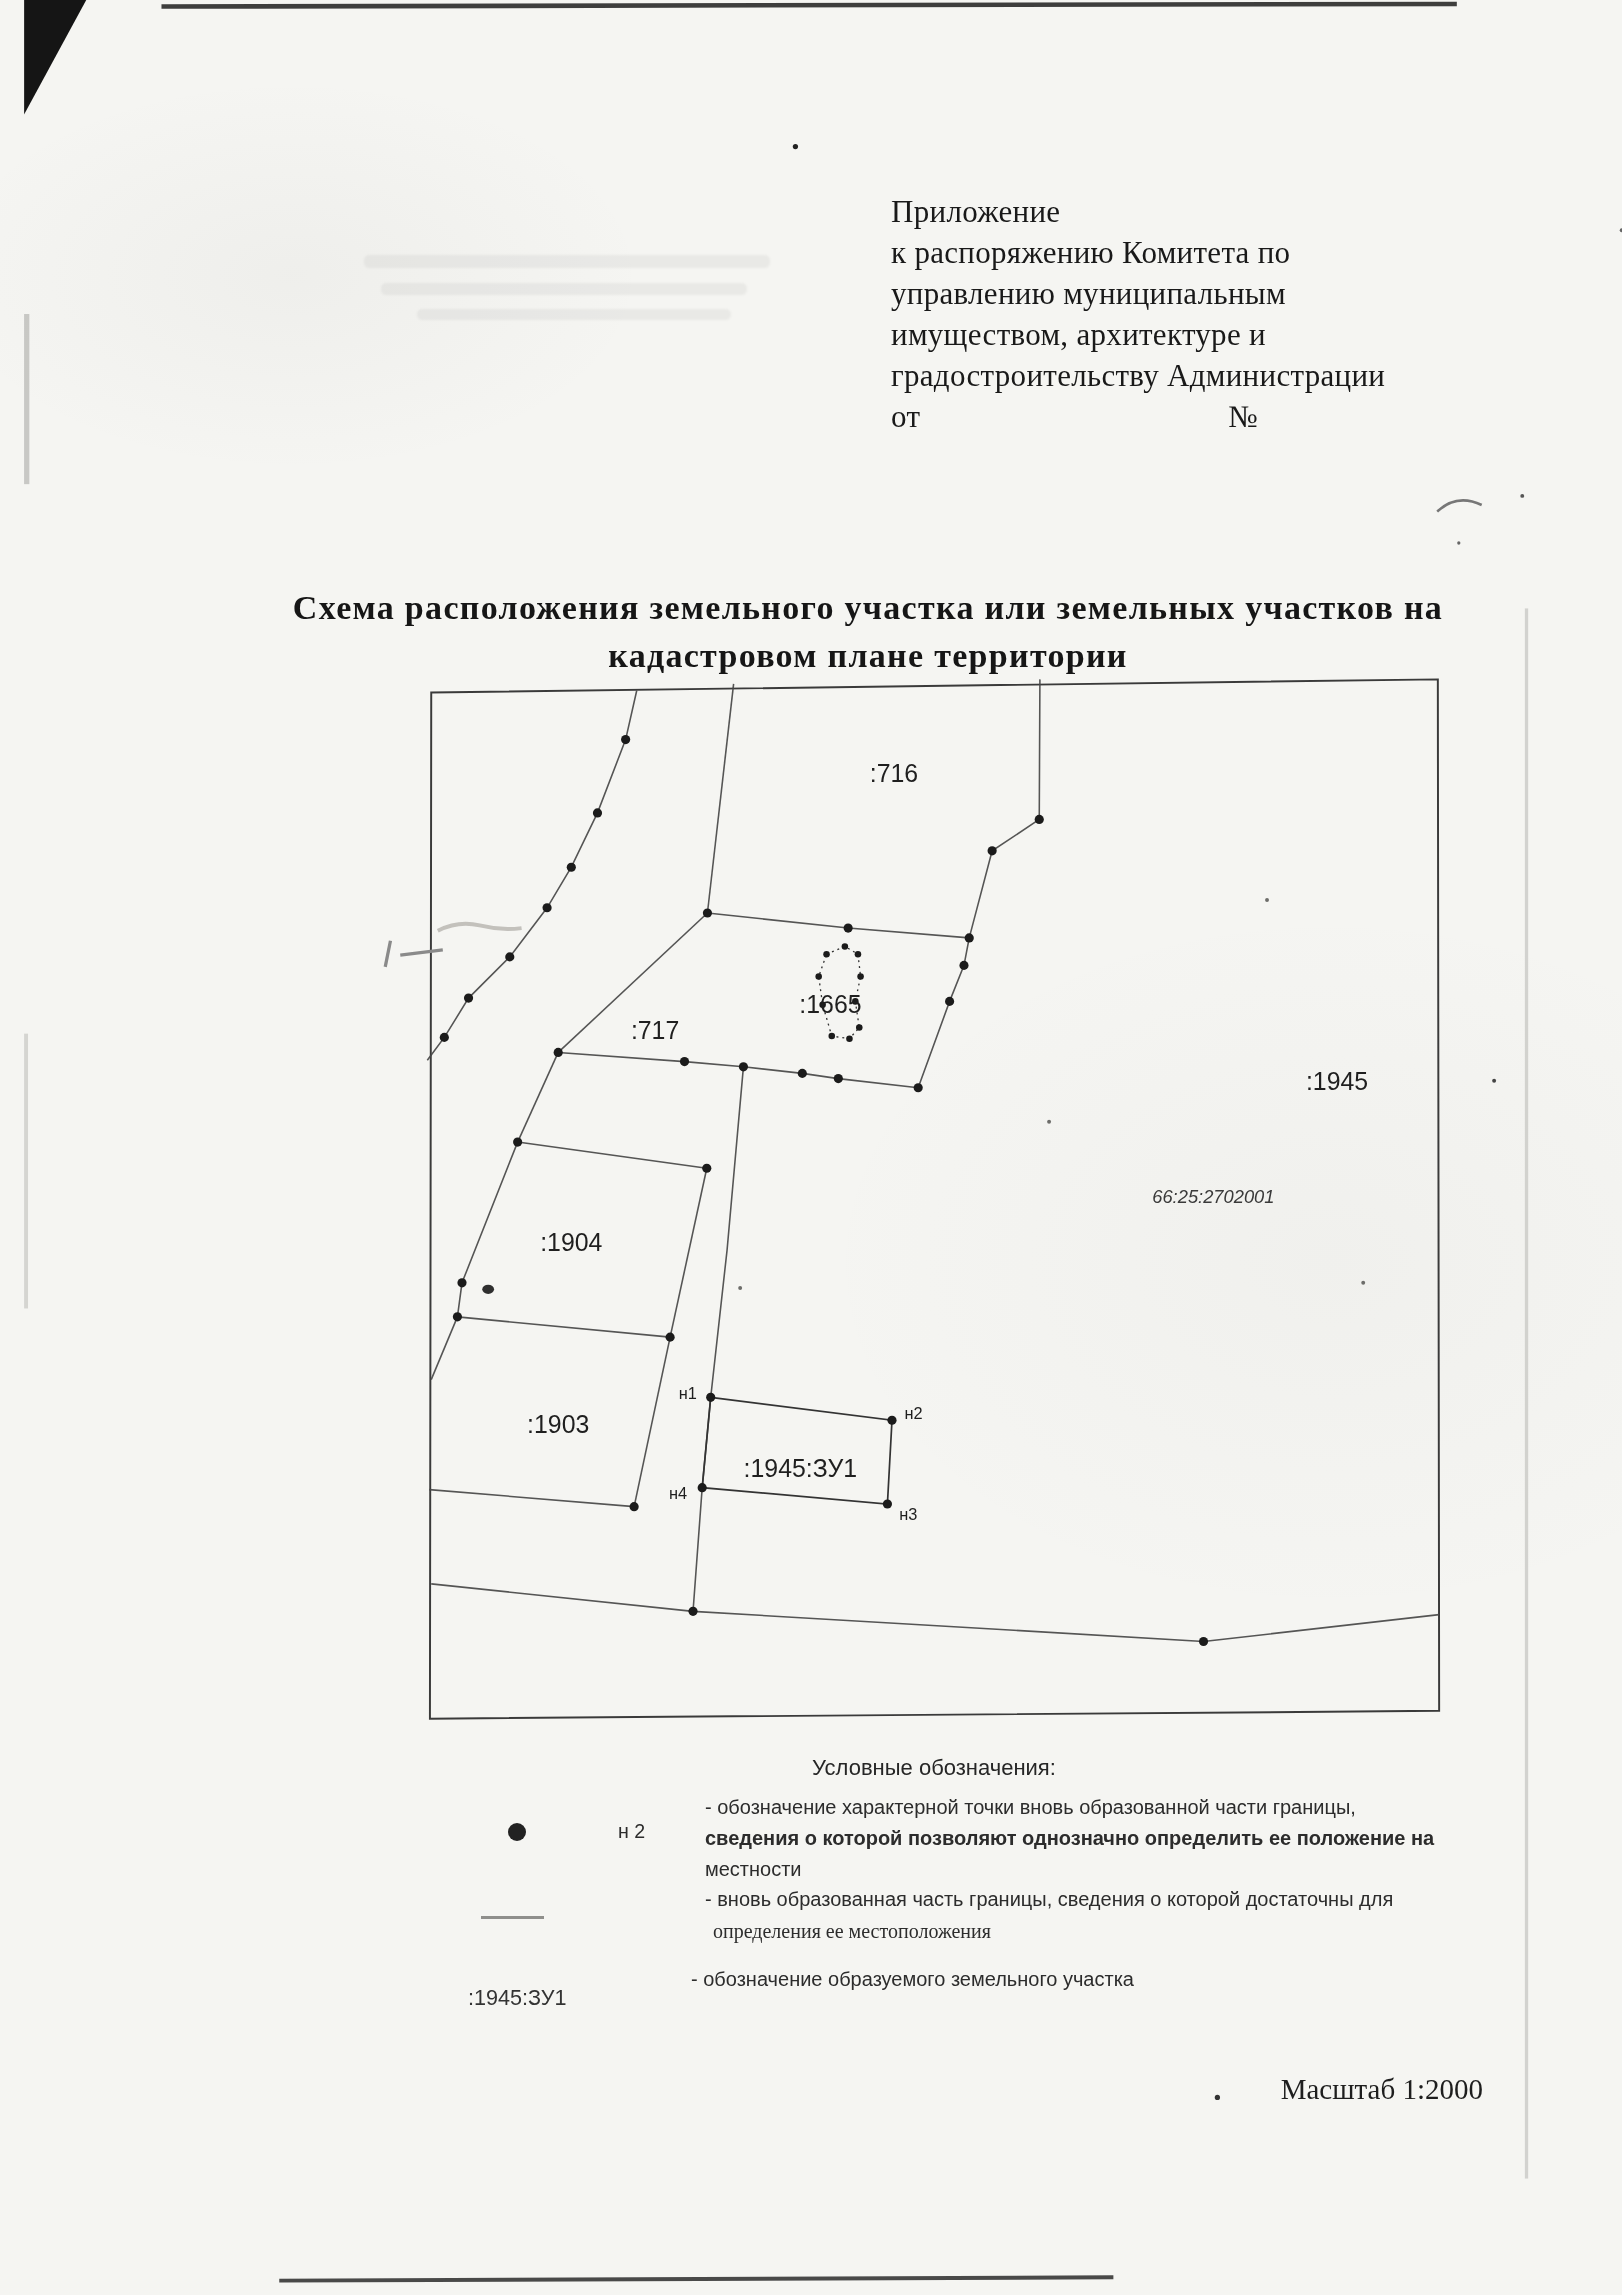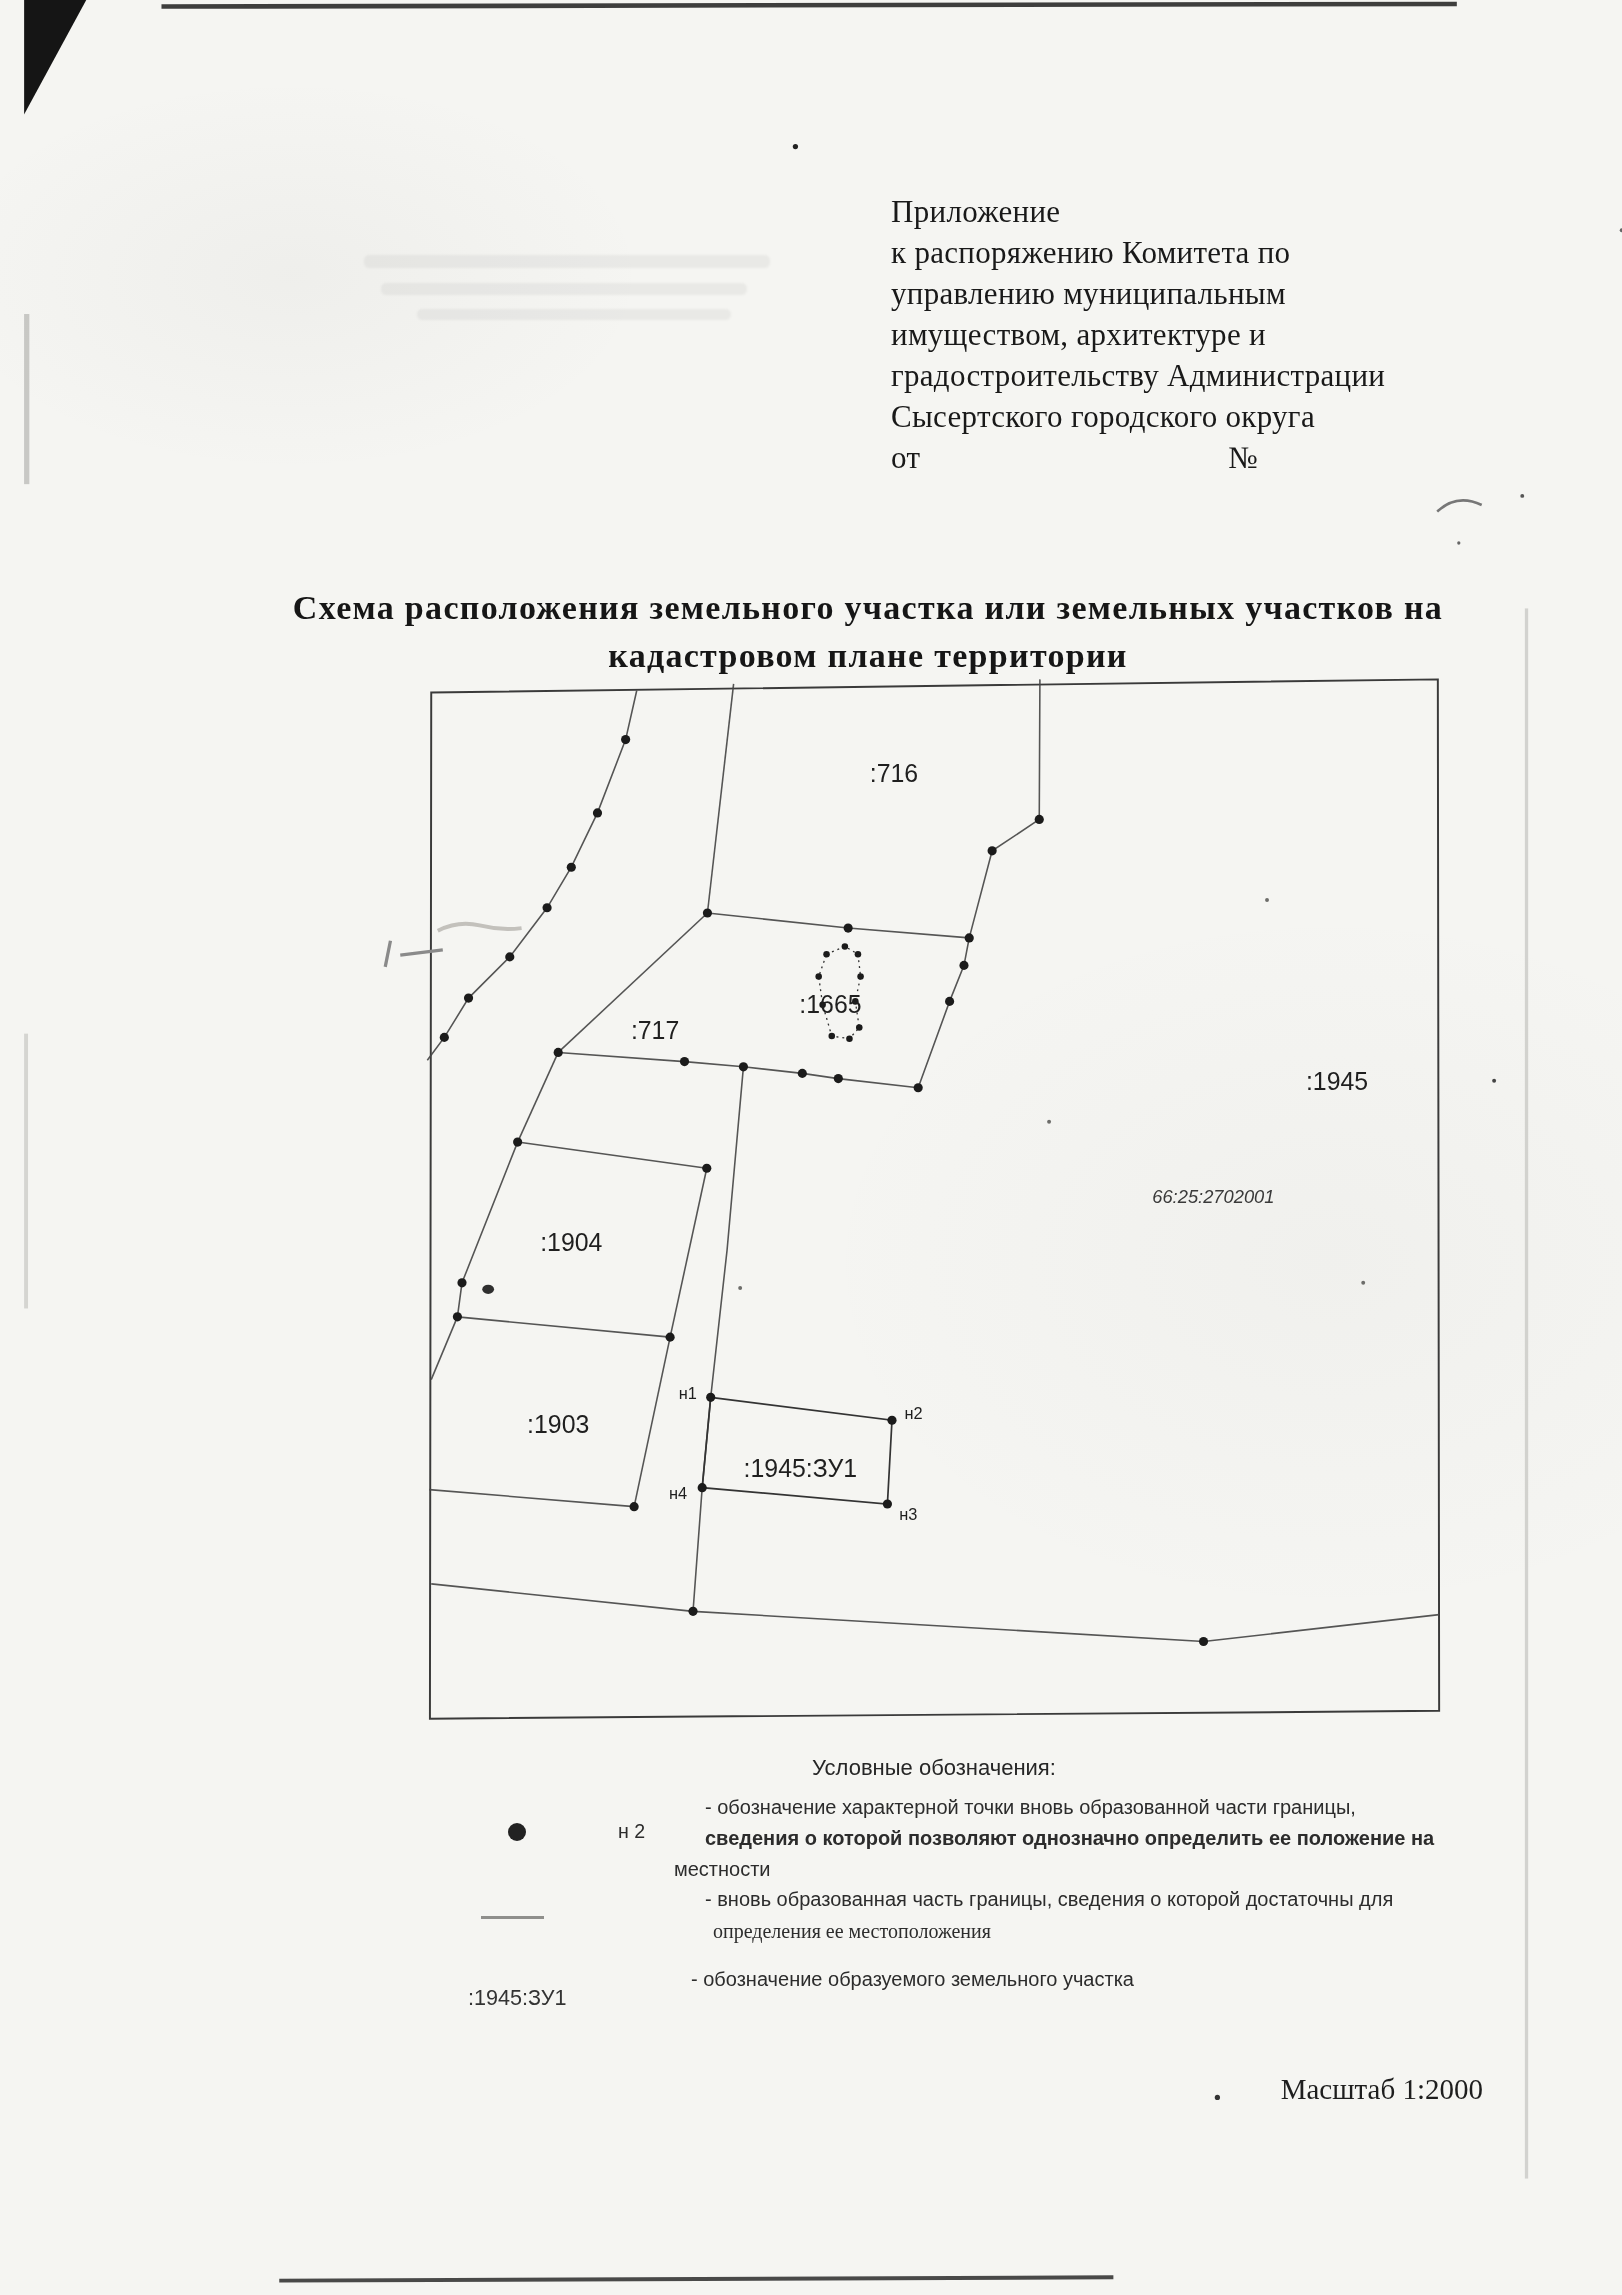--- a/index.html
+++ b/index.html
@@ -35,21 +35,21 @@
   #map-svg{width:100%;height:100%;display:block;}
   #map-svg text{font-family:"Liberation Sans", sans-serif;}
 
   
   .lg{position:absolute;font-family:"Liberation Sans", sans-serif;color:#2c2c2c;white-space:nowrap;}
   .legend-title{left:622px;top:1755px;width:576px;text-align:center;font-size:22px;color:#262626;}
   .sym-dot{position:absolute;left:484px;top:1823px;width:18.3px;height:18.3px;border-radius:50%;background:#222;}
   .sym-dot-label{left:594px;top:1820px;font-size:19.6px;}
   .i0l0{left:681px;top:1796px;font-size:20px;}
   .i0l1{left:681px;top:1827px;font-size:20px;font-weight:bold;}
-  .i0l2{left:650px;top:1858px;font-size:20px;}
+  .i0l2{left:681px;top:1858px;font-size:20px;}
   .sym-line{position:absolute;left:457px;top:1916px;width:63px;height:2.6px;background:#8f8f8c;}
   .i1l0{left:681px;top:1888px;font-size:20px;}
   .i1l1{left:689px;top:1920px;font-size:20px;font-family:Liberation Serif, serif;}
   .sym-code{left:444px;top:1985px;font-size:21.6px;color:#333;}
   .i2l0{left:667px;top:1968px;font-size:20px;}
 
   
   .scale{
     position:absolute;left:1217px;top:2073px;width:242px;text-align:right;
     font-size:29px;color:#1e1e1e;
@@ -70,21 +70,20 @@
   <div class="ghost g1"></div>
   <div class="ghost g2"></div>
   <div class="ghost g3"></div>
 
   <div class="header-block">
     <div class="h-line">Приложение</div>
     <div class="h-line">к распоряжению Комитета по</div>
     <div class="h-line">управлению муниципальным</div>
     <div class="h-line">имуществом, архитектуре и</div>
     <div class="h-line">градостроительству Администрации</div>
-    <div class="h-line">Сысертского городского округа</div>
     <div class="h-line">
       <span>от</span><span class="no">№</span>
     </div>
   </div>
 
   <div class="doc-title">
     <div>Схема расположения земельного участка или земельных участков на</div>
     <div>кадастровом плане территории</div>
   </div>
 

